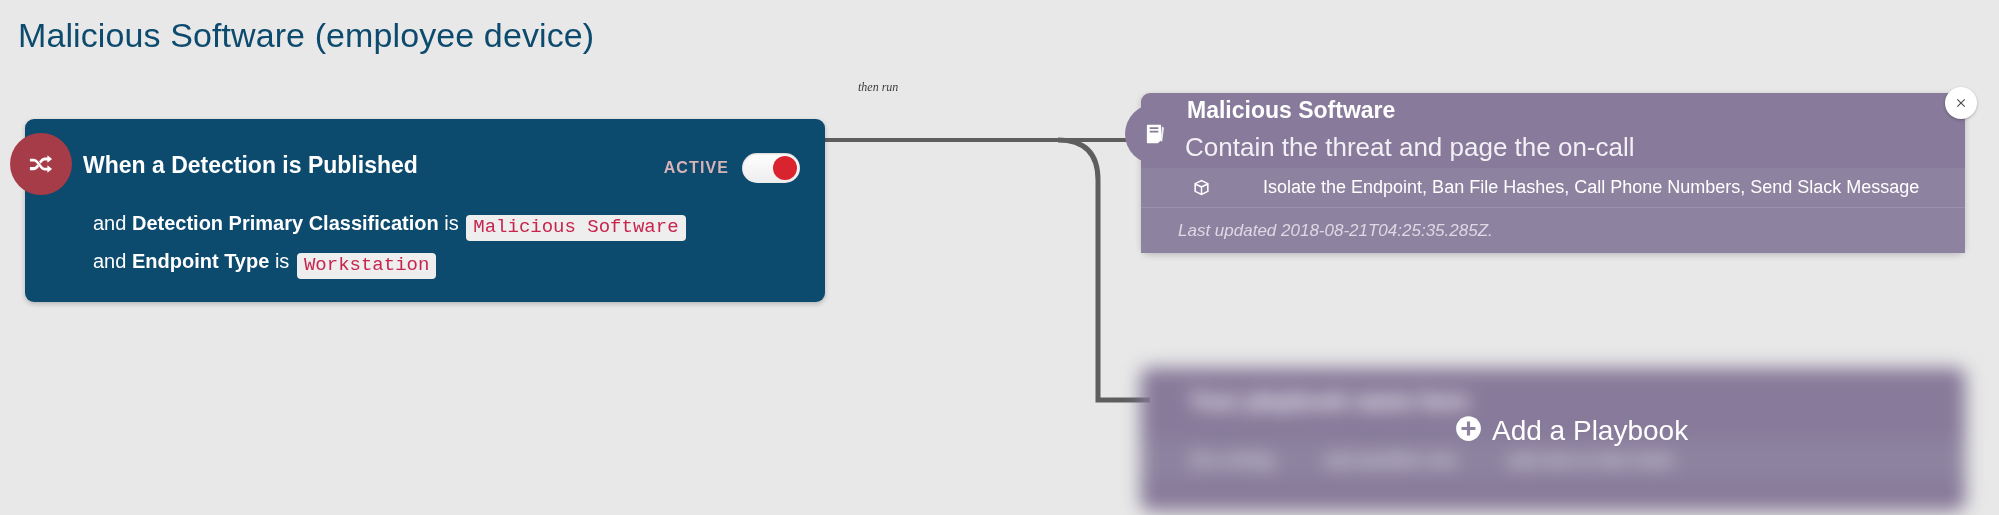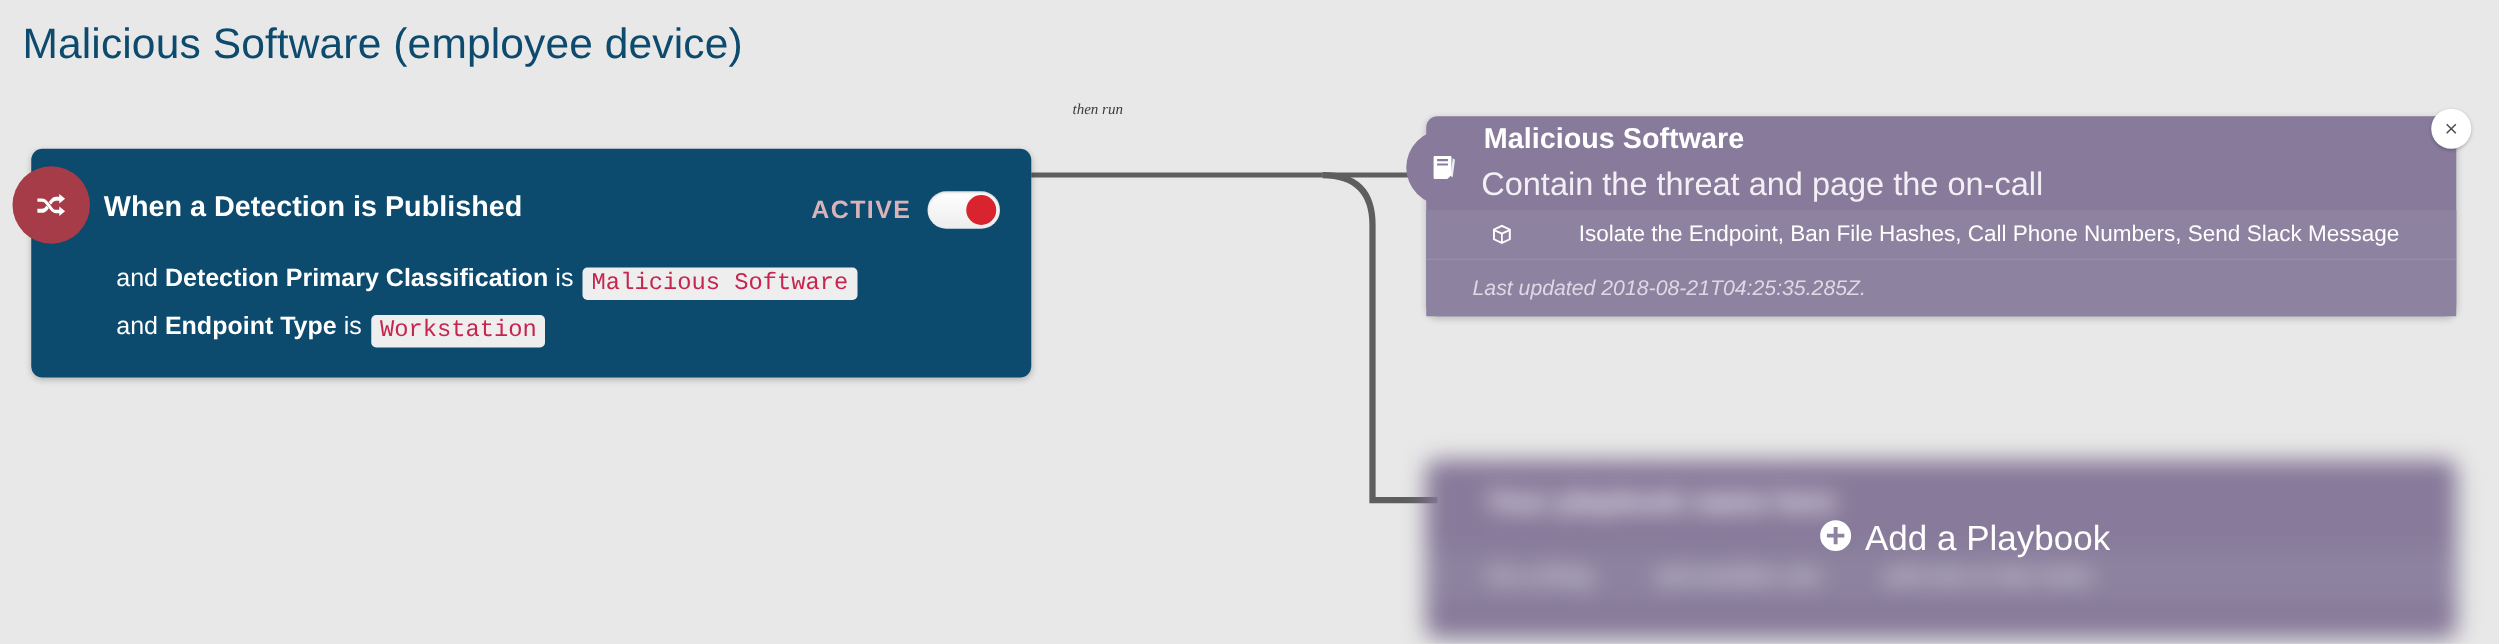--- a/index.html
+++ b/index.html
@@ -86,21 +86,21 @@
 
   .active-wrap {
     position: absolute;
     right: 25px;
     top: 34px;
     display: flex;
     align-items: center;
     gap: 13px;
   }
   .active-label {
-    font-size: 20px;
+    font-size: 16px;
     font-weight: bold;
     letter-spacing: 1.1px;
     color: #d9b3b8;
   }
   .toggle {
     width: 58px;
     height: 30px;
     border-radius: 15px;
     background: linear-gradient(#ffffff, #ededed);
     position: relative;

